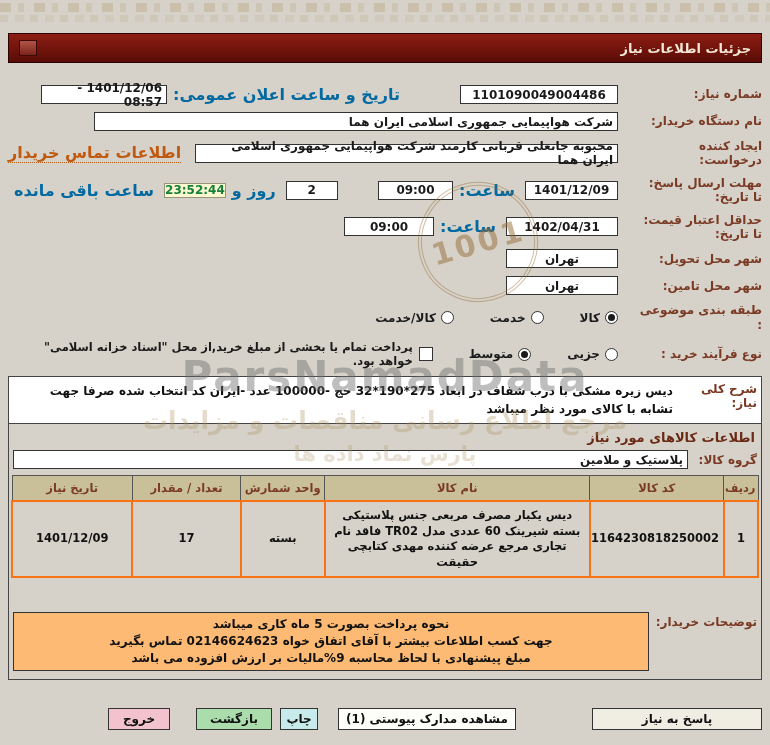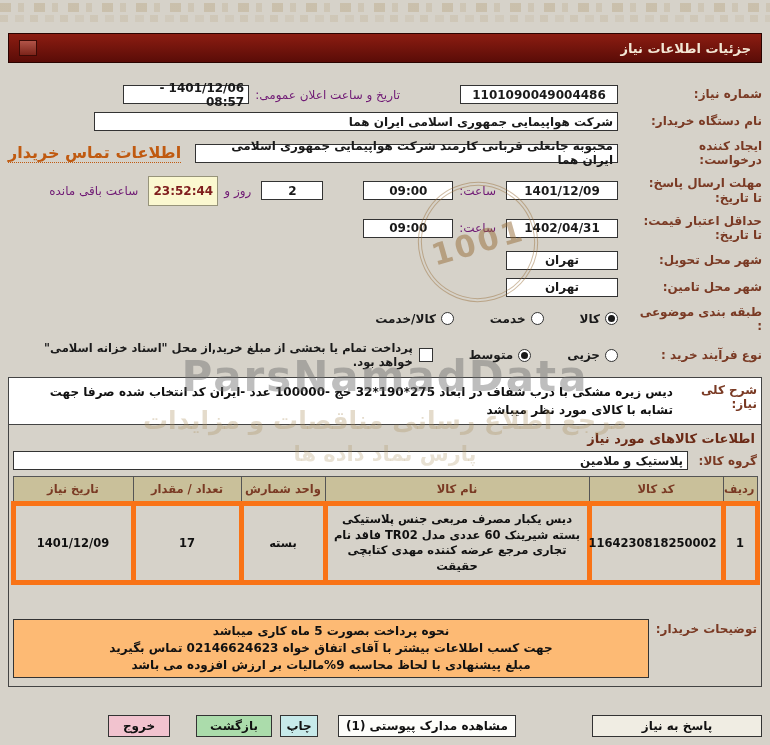--- a/index.html
+++ b/index.html
@@ -11,33 +11,33 @@
   .red-bar{margin:33px 8px 0 8px;height:28px;background:linear-gradient(#8c1d12,#5a0c07);
     border:1px solid #2a0300;display:flex;align-items:center;justify-content:space-between;padding:0 10px;}
   .red-bar-title{color:#f3e6d4;font-size:13px;font-weight:bold;}
   .red-bar-icon{width:16px;height:14px;background:linear-gradient(#b25448,#7c241a);border:1px solid #3c0a05;}
 
   
   .form-area{margin:22px 8px 0 8px;}
   .row{display:flex;align-items:center;margin-bottom:8px;min-height:19px;}
   .lbl{width:126px;min-width:126px;text-align:right;color:#7a3a24;font-weight:bold;font-size:12px;
     line-height:1.2;padding-left:18px;}
-  .lbl2{color:#701a75;font-weight:normal;font-size:12px;margin:0 10px 0 6px;white-space:nowrap;}
+  .lbl2{color:#0369a1;font-weight:bold;font-size:16px;margin:0 10px 0 6px;white-space:nowrap;}
   .input{background:#fff;border:1px solid #333;height:19px;display:flex;align-items:center;
     padding:0 4px;font-size:12px;font-weight:bold;color:#1a1a1a;box-sizing:border-box;}
   .w158{width:158px;justify-content:center;}
   .w126{width:126px;justify-content:center;padding-left:11px;}
   .w468{width:524px;}
   .w396{width:444px;}
   .w112{width:112px;justify-content:center;}
   .w90{width:90px;justify-content:center;}
   .w62{width:62px;justify-content:center;}
   .gap40{margin-right:40px;}
   .gap60{margin-right:60px;}
-  .countdown{background:#fbf8d0;border:1px solid #97947a;color:#7f1d1d;width:70px;height:30px;
+  .countdown{background:#fbf8d0;border:1px solid #97947a;color:#15803d;width:70px;height:15px;
     display:flex;align-items:center;justify-content:center;font-size:12px;font-weight:bold;box-sizing:border-box;}
   .contact-link{color:#c05a10;font-weight:bold;font-size:16px;margin-right:14px;border-bottom:1px dotted #c05a10;cursor:pointer;white-space:nowrap;}
 
   .radio-item{display:flex;align-items:center;margin-left:36px;cursor:pointer;}
   .radio{width:11px;height:11px;border:1px solid #333;border-radius:50%;background:#fff;position:relative;margin-left:5px;flex:none;}
   .radio.selected::after{content:"";position:absolute;top:2px;left:2px;right:2px;bottom:2px;background:#1a1a1a;border-radius:50%;}
   .opt-label{font-size:12px;font-weight:bold;color:#1a1a1a;white-space:nowrap;}
   .checkbox{width:12px;height:12px;border:1px solid #333;background:#fff;margin-left:6px;flex:none;}
   .chk-text{font-size:11.5px;font-weight:bold;color:#1a1a1a;}
 
@@ -46,21 +46,21 @@
   .desc-box{background:#fff;border-bottom:1px solid #444;display:flex;padding:5px 4px;}
   .desc-label{width:84px;min-width:84px;color:#7a3a24;font-weight:bold;font-size:12px;text-align:right;}
   .desc-text{flex:1;font-size:12px;font-weight:bold;color:#111;line-height:1.5;text-align:right;padding-left:6px;}
   .goods-title{color:#6b2a16;font-weight:bold;font-size:13px;padding:6px 6px 3px 6px;}
   .group-row{display:flex;align-items:center;padding:2px 4px 4px 4px;}
   .lbl-group{width:64px;min-width:64px;text-align:right;color:#7a3a24;font-weight:bold;font-size:12px;padding-left:5px;}
   .group-row .input{flex:1;}
 
   table.goods{border-collapse:collapse;table-layout:fixed;width:748px;margin:2px auto 0 auto;}
   table.goods th{background:#c9c09a;color:#7a3a24;font-weight:bold;font-size:11.5px;border:1px solid #555;padding:5px 2px;}
-  table.goods td{border:5px solid #f97316;font-size:11.5px;font-weight:bold;color:#111;text-align:center;
+  table.goods td{border:2px solid #f97316;font-size:11.5px;font-weight:bold;color:#111;text-align:center;
     padding:6px 4px;line-height:1.35;vertical-align:middle;}
 
   .panel-spacer{height:34px;}
   .notes-row{display:flex;align-items:flex-start;padding:0 4px 8px 4px;}
   .notes-label{width:102px;min-width:102px;text-align:right;color:#7a3a24;font-weight:bold;font-size:12px;padding-left:6px;padding-top:3px;}
   .notes-box{flex:1;background:#fdba74;border:1px solid #333;padding:3px 4px;}
   .notes-box div{font-size:12px;font-weight:bold;color:#111;text-align:center;line-height:1.4;}
 
   
   .footer{display:flex;align-items:center;margin:28px 8px 0 8px;}

